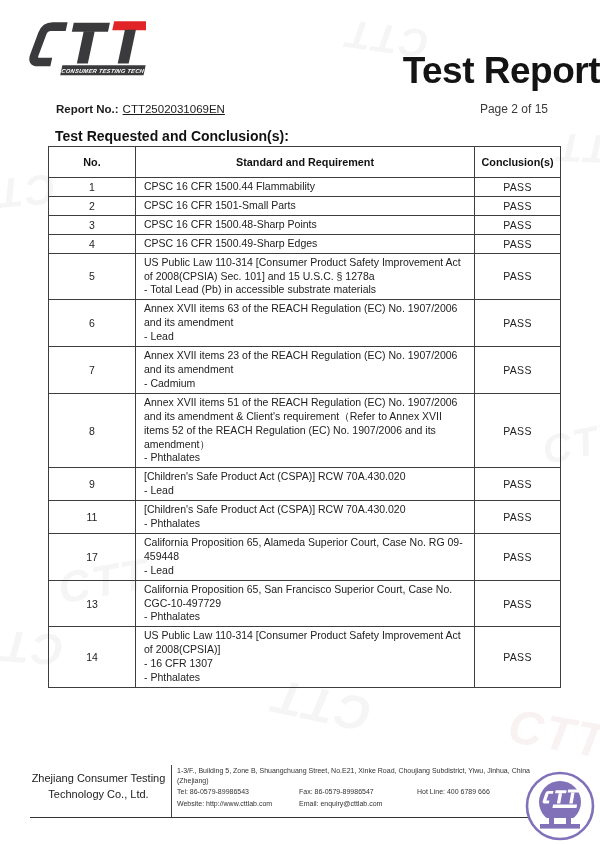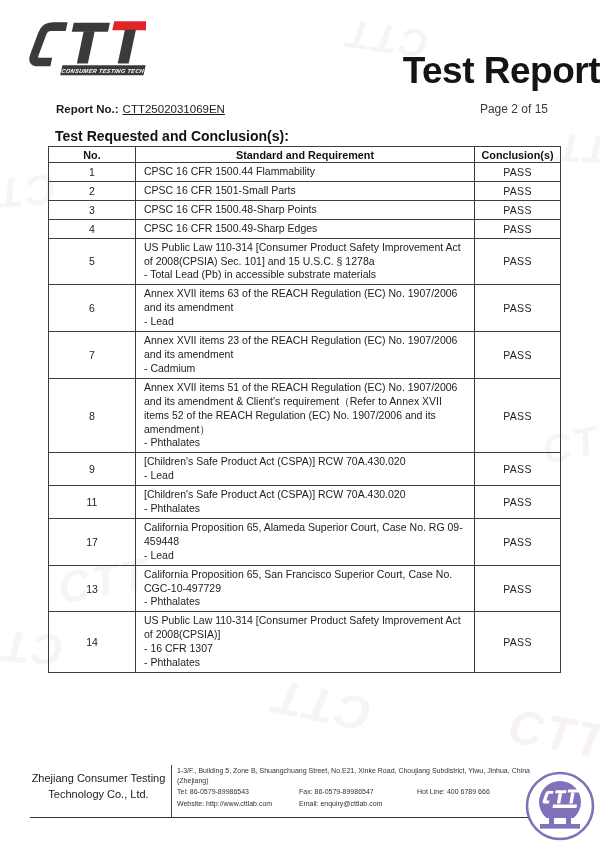--- a/index.html
+++ b/index.html
@@ -50,21 +50,21 @@
     font-size: 14px; font-weight: bold; color: #111;
   }
   table.report {
     position: absolute; left: 48px; top: 146px; width: 512px;
     border-collapse: collapse; table-layout: fixed;
     font-size: 10.5px; color: #222;
   }
   table.report th, table.report td { border: 1px solid #3d3d3d; }
   table.report th {
     font-size: 10.8px; font-weight: bold; text-align: center;
-    height: 16px; padding: 1px 2px; color: #111;
+    height: 16px; padding: 9px 2px; color: #111;
   }
   col.c-no  { width: 87px; }
   col.c-std { width: 339px; }
   col.c-con { width: 86px; }
   td.col-no  { text-align: center; vertical-align: middle; padding: 1px 2px; }
   td.col-con { text-align: center; vertical-align: middle; padding: 1px 13px; letter-spacing: 0.3px; }
   td.col-std {
     padding: 2px 6px 2px 8px; line-height: 13.9px;
     white-space: pre-line; vertical-align: middle;
   }

